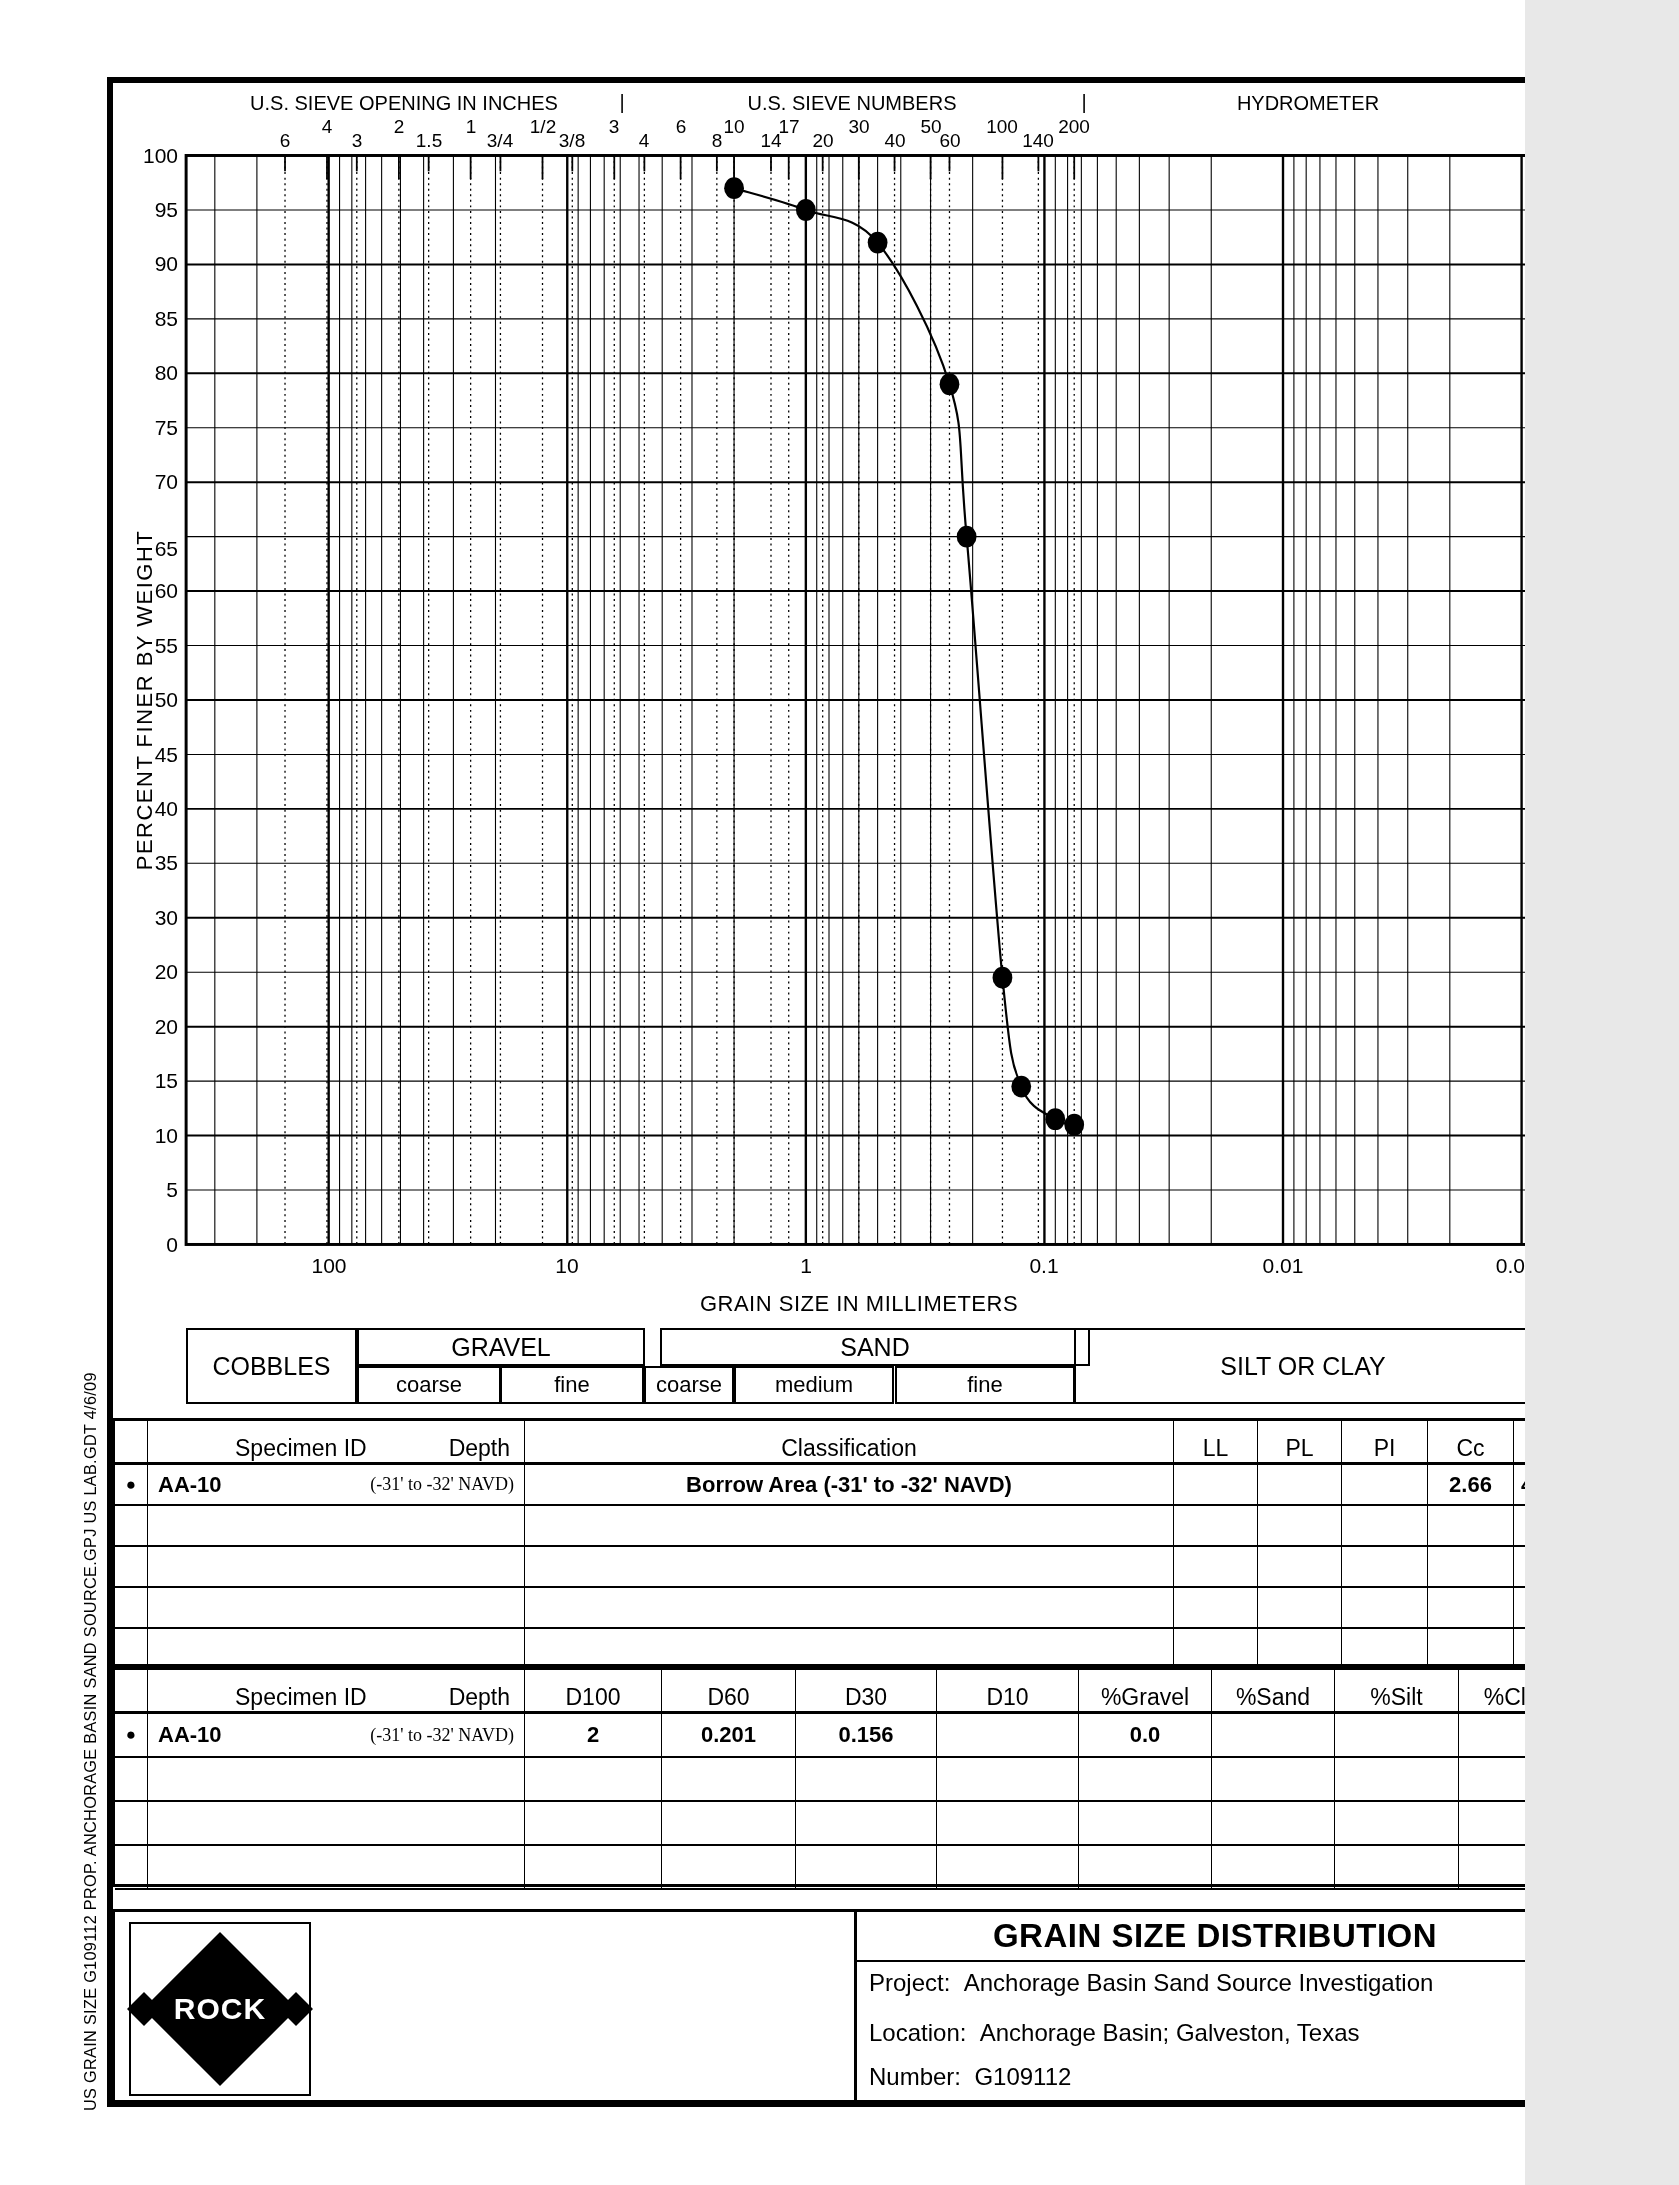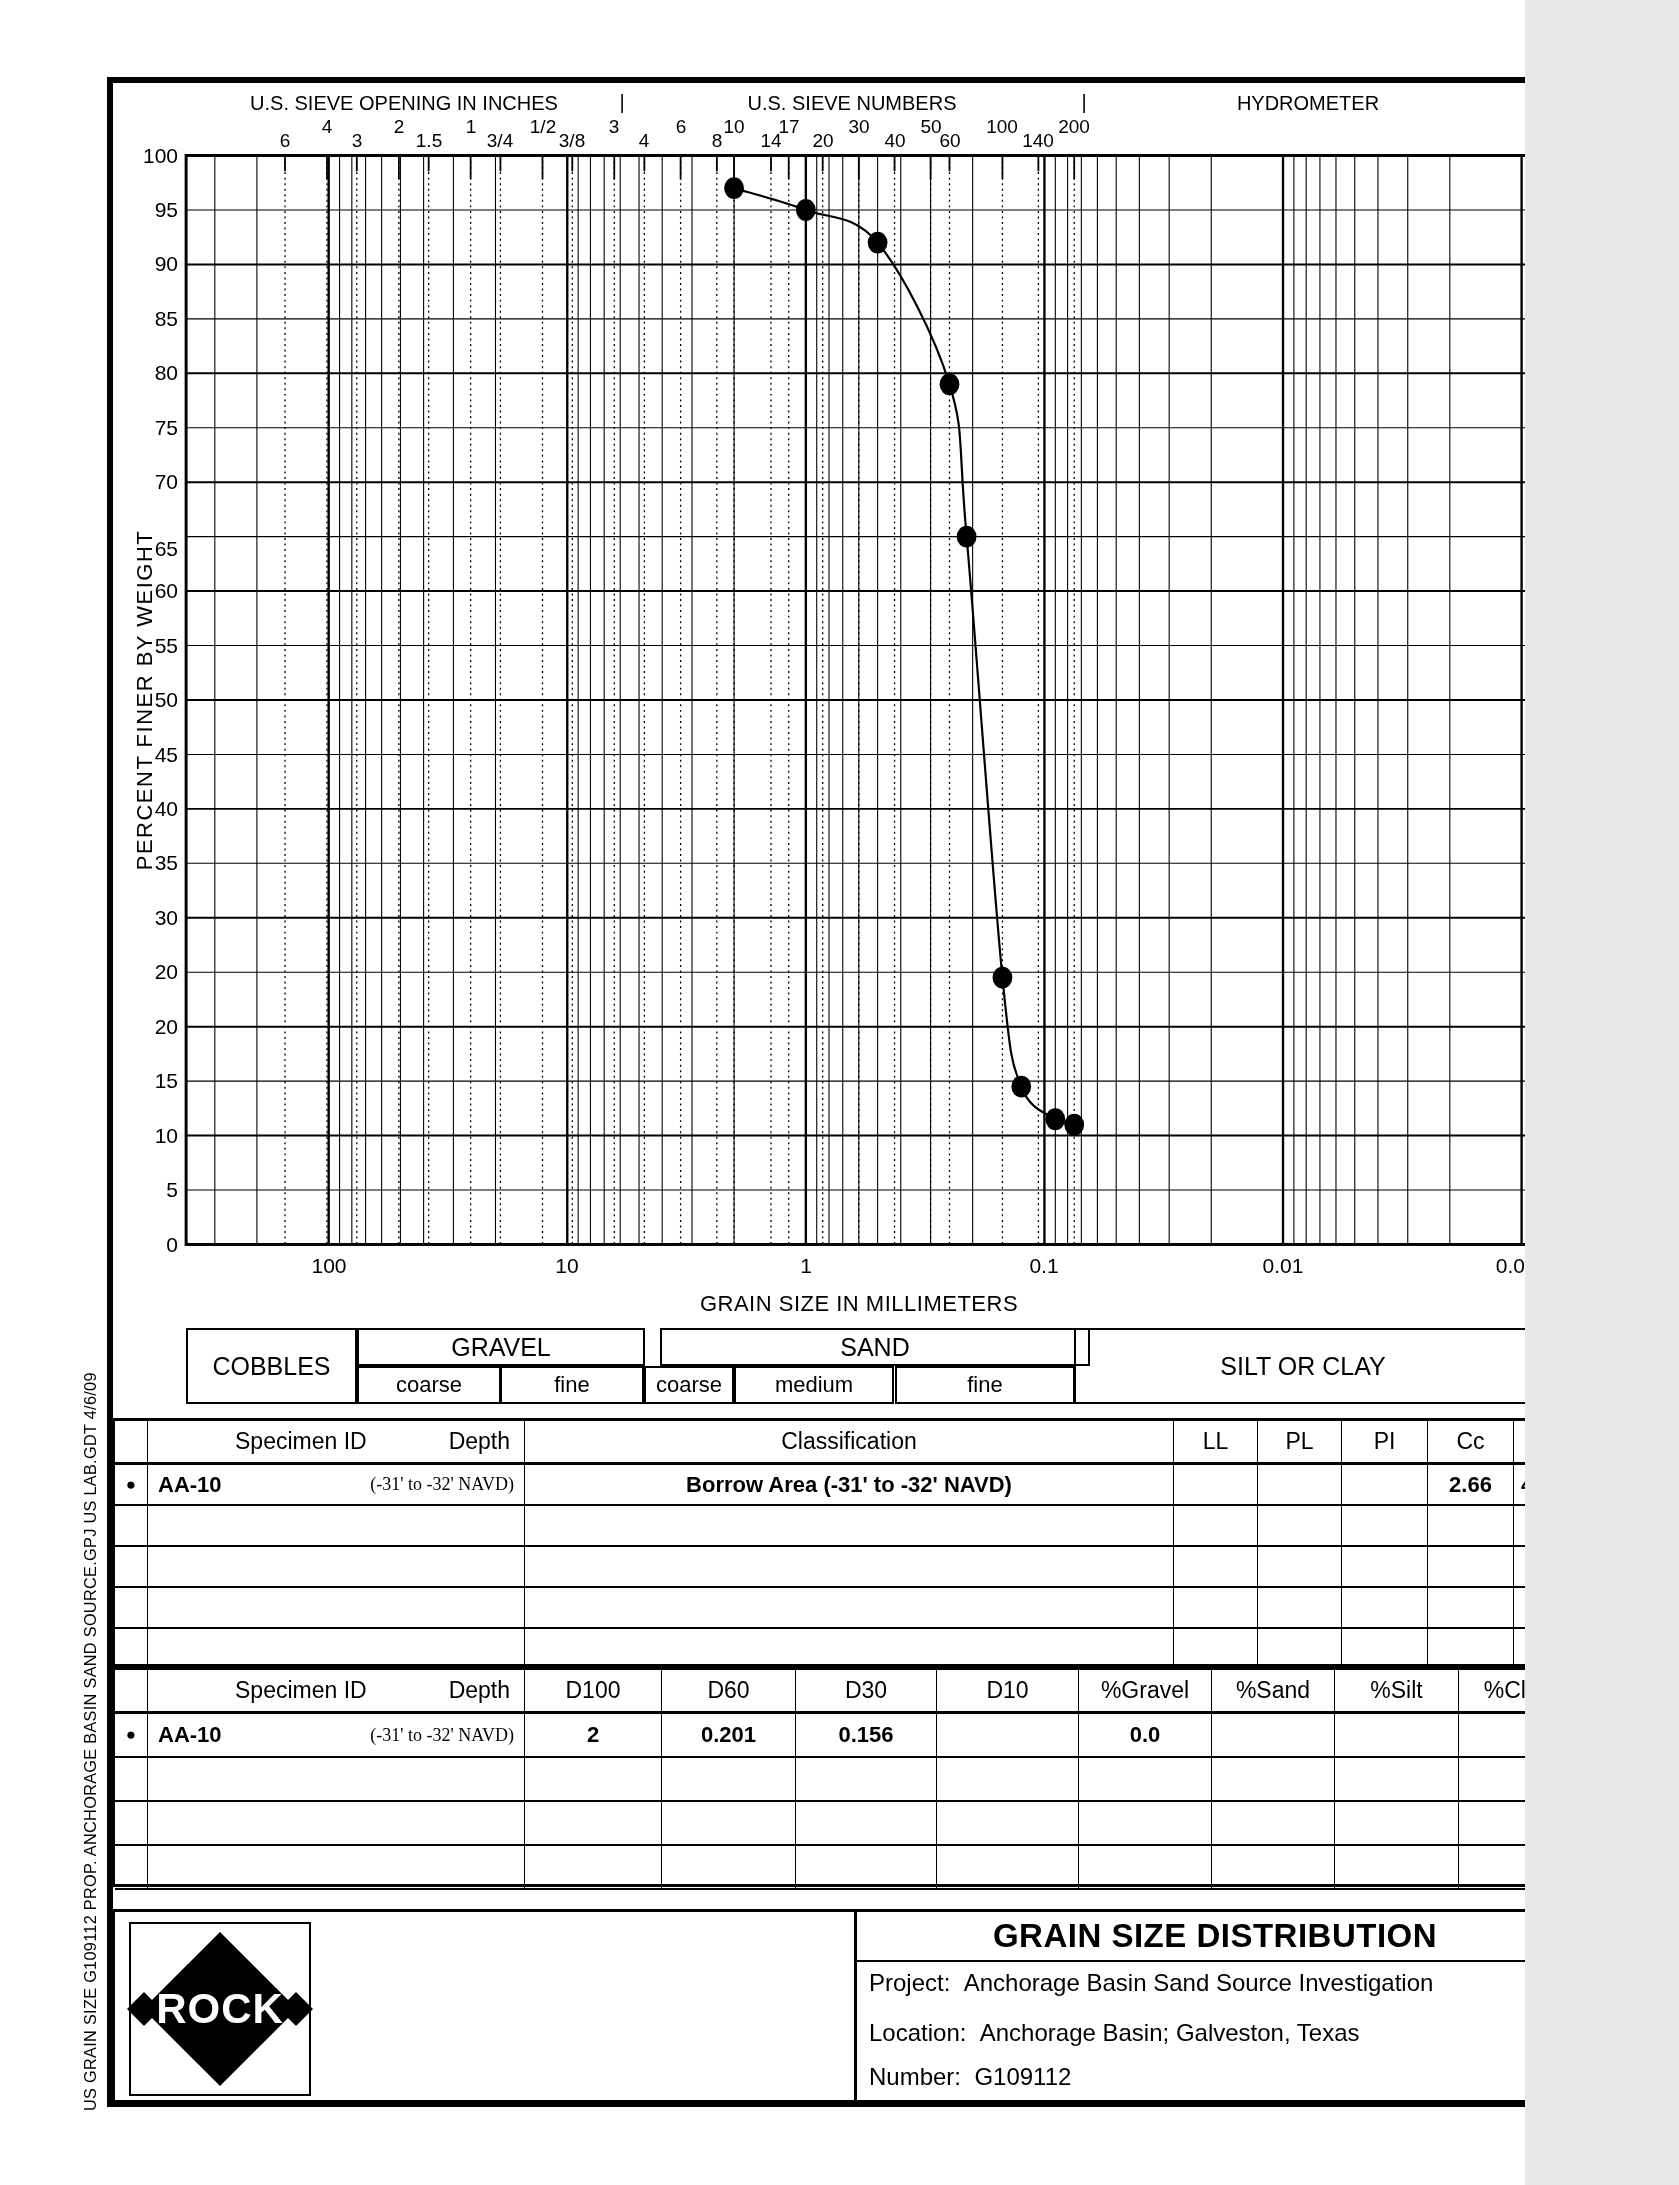--- a/index.html
+++ b/index.html
@@ -17,36 +17,36 @@
   
   .band-cell{position:absolute;box-sizing:border-box;border:2px solid #000;
              display:flex;align-items:center;justify-content:center;font-size:25px;}
   .band-sub{font-size:22px;}
   
   .gtable{position:absolute;box-sizing:border-box;border:3px solid #000;background:#fff;}
   .trow{display:grid;}
   .tcell{box-sizing:border-box;border-right:1.5px solid #000;border-bottom:2px solid #000;
          display:flex;align-items:center;justify-content:center;font-size:22px;overflow:hidden;}
   .tcell:last-child{border-right:none;}
-  .thead .tcell{font-size:23px;border-bottom:3px solid #000;}
+  .thead .tcell{font-size:23px;border-bottom:3px solid #000;align-items:flex-end;}
   .bold{font-weight:bold;}
   .serif{font-family:"Liberation Serif",serif;font-size:18px;}
   .spec-depth{justify-content:space-between;padding:0 10px 0 10px;}
   .marker-dot{font-size:17px;}
   
   .footer-box{position:absolute;left:112px;top:1909px;width:1460px;height:194px;
               box-sizing:border-box;border:3px solid #000;}
   .logo-cell{position:absolute;left:14px;top:10px;width:182px;height:174px;
              box-sizing:border-box;border:2px solid #000;}
   .logo-diamond{position:absolute;left:50%;top:50%;width:109px;height:109px;background:#000;
                 transform:translate(-50%,-50%) rotate(45deg);}
   .logo-tip{position:absolute;top:50%;width:24px;height:24px;background:#000;
             transform:translate(-50%,-50%) rotate(45deg);}
   .logo-word{position:absolute;left:50%;top:50%;transform:translate(-50%,-50%);
-             color:#fff;font-weight:bold;font-size:42px;letter-spacing:1px;z-index:2;}
+             color:#fff;font-weight:bold;font-size:30px;letter-spacing:1px;z-index:2;}
   .company-lines{position:absolute;left:216px;top:26px;font-size:21px;line-height:29px;white-space:pre;}
   .footer-divider{position:absolute;left:739px;top:0;width:2.5px;height:100%;background:#000;}
   .footer-title{position:absolute;left:741px;top:0;width:718px;height:50px;border-bottom:2.5px solid #000;
                 box-sizing:border-box;display:flex;align-items:center;justify-content:center;
                 font-size:33px;font-weight:bold;letter-spacing:0.5px;}
   .footer-line{position:absolute;left:754px;font-size:24px;white-space:pre;}
   .sidebar{position:absolute;left:81px;top:2111px;transform:rotate(-90deg);transform-origin:0 0;
            font-size:16.3px;white-space:nowrap;letter-spacing:0.3px;}
   svg{position:absolute;left:0;top:0;}
 </style>

